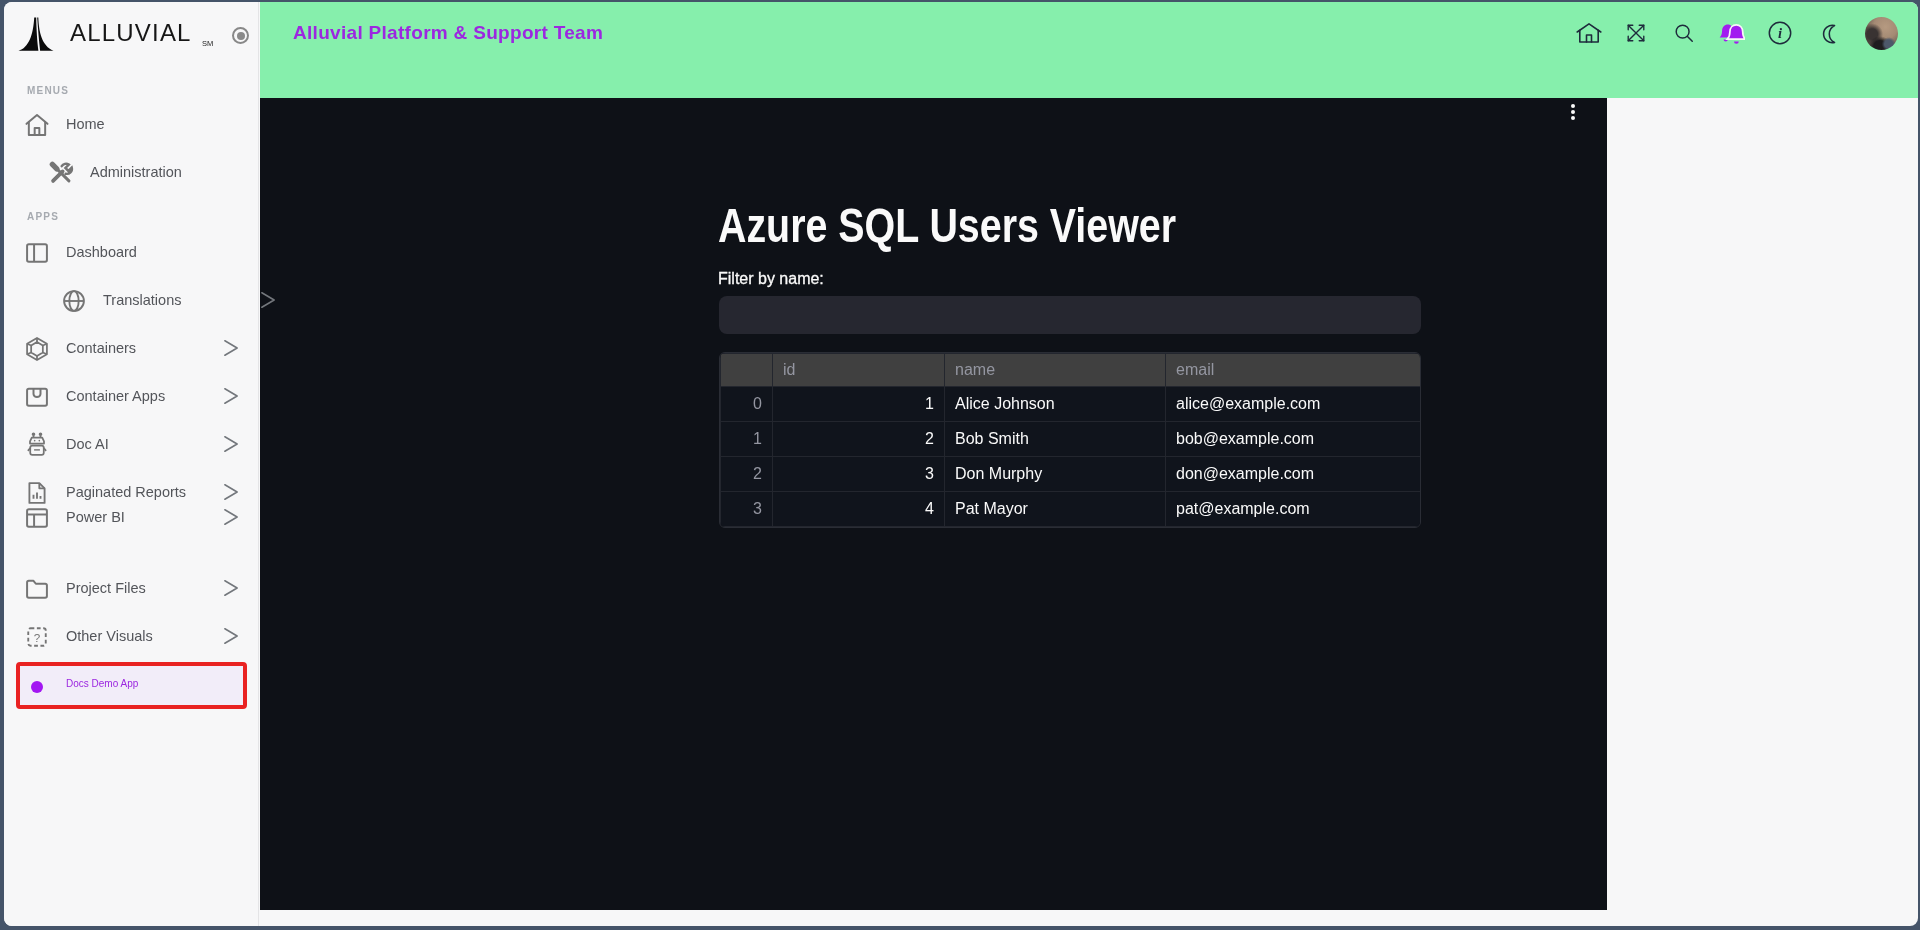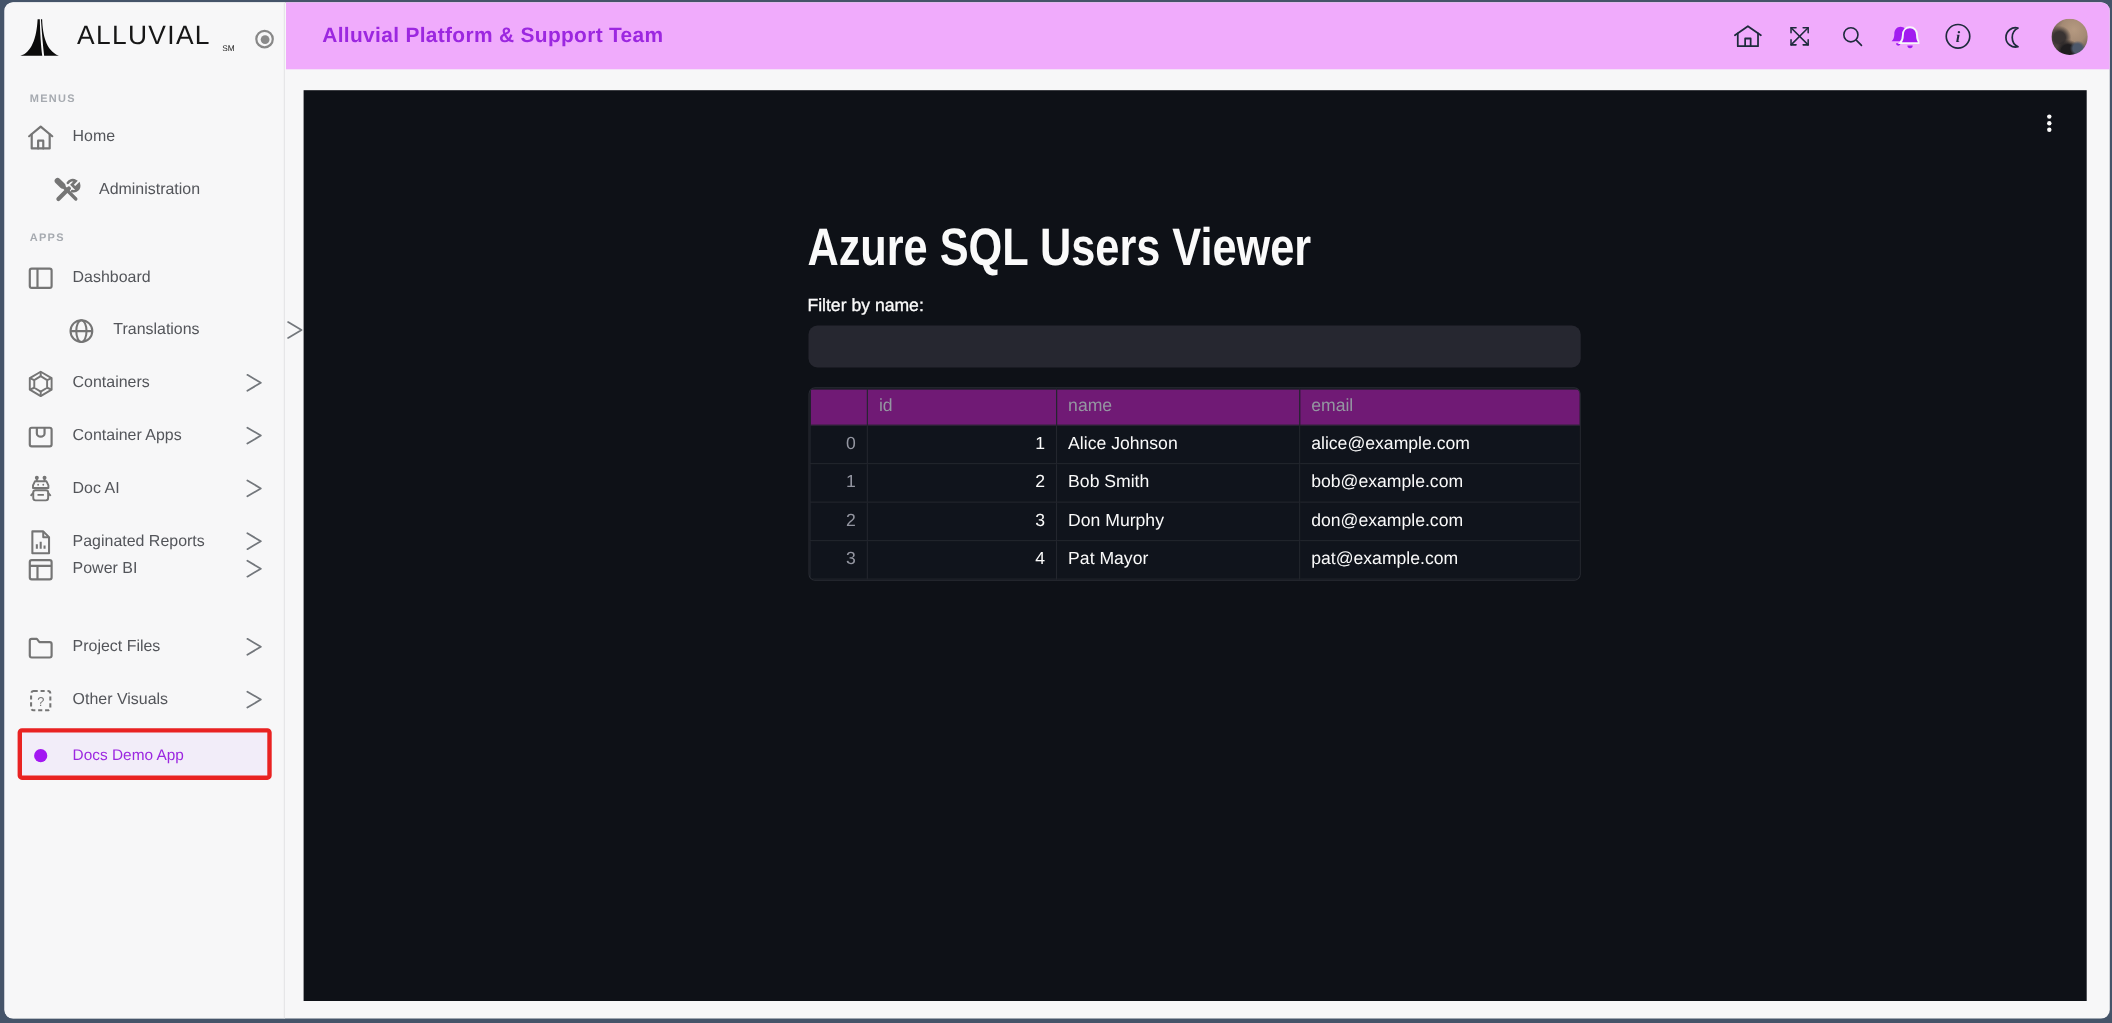--- a/index.html
+++ b/index.html
@@ -13,48 +13,48 @@
   .logo-sm { position:absolute; left:198px; top:37px; font-size:7.5px; color:#222; }
   .radio { position:absolute; left:228px; top:25px; width:17px; height:17px; border:2px solid #888; border-radius:50%; box-sizing:border-box; }
   .radio::after { content:""; position:absolute; left:2.5px; top:2.5px; width:8px; height:8px; background:#8a8a8a; border-radius:50%; }
   .nav-label { position:absolute; left:23px; font-size:10px; font-weight:700; color:#a6aab0; letter-spacing:1.2px; }
   .nav-item { position:absolute; left:0; width:256px; height:48px; }
   .nav-item .nico { position:absolute; left:19px; top:10px; }
   .nav-item .ntext { position:absolute; left:62px; top:15px; font-size:14.5px; color:#53555a; }
   .nav-item .chev { position:absolute; left:217px; top:13px; }
   .active-item { position:absolute; left:12px; top:660px; width:231px; height:47px; background:#f2edf9; border:4px solid #e92222; border-radius:4px; }
   .active-item .dot { position:absolute; left:11px; top:15px; width:12px; height:12px; border-radius:50%; background:#a317f2; }
-  .active-item .ntext { position:absolute; left:46px; top:12px; font-size:14px; color:#9c27e0; }
-
-  
-  .topbar { position:absolute; left:256px; top:0; right:0; height:61px; background:#f0abfc; }
+  .active-item .ntext { position:absolute; left:46px; top:12px; font-size:10px; color:#9c27e0; }
+
+  
+  .topbar { position:absolute; left:256px; top:0; right:0; height:96px; background:#86efac; }
   .tb-title { position:absolute; left:33px; top:20px; font-size:19px; font-weight:700; color:#9c27e0; letter-spacing:0.3px; }
   .tbi { position:absolute; top:20px; }
   .avatar { position:absolute; width:33px; height:33px; border-radius:50%;
     background:
       radial-gradient(circle 7px at 72% 82%, #4d586a 0 60%, rgba(77,88,106,0) 100%),
       radial-gradient(ellipse 11px 10px at 45% 88%, #1f1d1f 0 55%, rgba(31,29,31,0) 100%),
       radial-gradient(circle 12px at 22% 52%, #393332 0 45%, rgba(57,51,50,0) 90%),
       radial-gradient(circle at 62% 30%, #b69a81 0%, #a48a74 38%, #7c6a5c 58%, #4a413c 80%, #353031 100%); }
 
   
-  .panel { position:absolute; left:272px; top:80px; width:1621px; height:828px; background:#0e1117; }
+  .panel { position:absolute; left:256px; top:80px; width:1347px; height:828px; background:#0e1117; }
   .kebab { position:absolute; right:32px; top:22px; width:4px; }
   .kebab span { display:block; width:4px; height:4px; border-radius:50%; background:#fafafa; margin-bottom:2px; }
   .h1 { position:absolute; left:458px; top:116px; font-size:48px; font-weight:700; color:#fafafa; transform:scaleX(0.82); transform-origin:left top; white-space:nowrap; }
   .flabel { position:absolute; left:458px; top:188px; font-size:16px; color:#fafafa; -webkit-text-stroke:0.3px #fafafa; }
   .finput { position:absolute; left:459px; top:214px; width:702px; height:38px; background:#262730; border-radius:8px; }
 
   
   .tbl { position:absolute; left:459px; top:270px; width:702px; color:#fafafa; font-size:16px; border-radius:6px; overflow:hidden; border:1px solid #2a2d35; }
   table { border-collapse:collapse; width:702px; table-layout:fixed; }
   th, td { border:1px solid #23262e; padding:0 10px; font-weight:400; }
   th { height:33px; }
   td { height:35px; }
-  thead th { background:#701a75; color:#9496a1; text-align:left; }
+  thead th { background:#404040; color:#9496a1; text-align:left; }
   tbody td { background:#10141c; }
   td.idx { color:#9496a1; text-align:right; background:#10141c; }
   td.num { text-align:right; }
   .c0 { width:52px; } .c1 { width:172px; } .c2 { width:221px; } .c3 { width:257px; }
 </style>
 </head>
 <body>
 <div class="app">
 
   <div class="panel">

